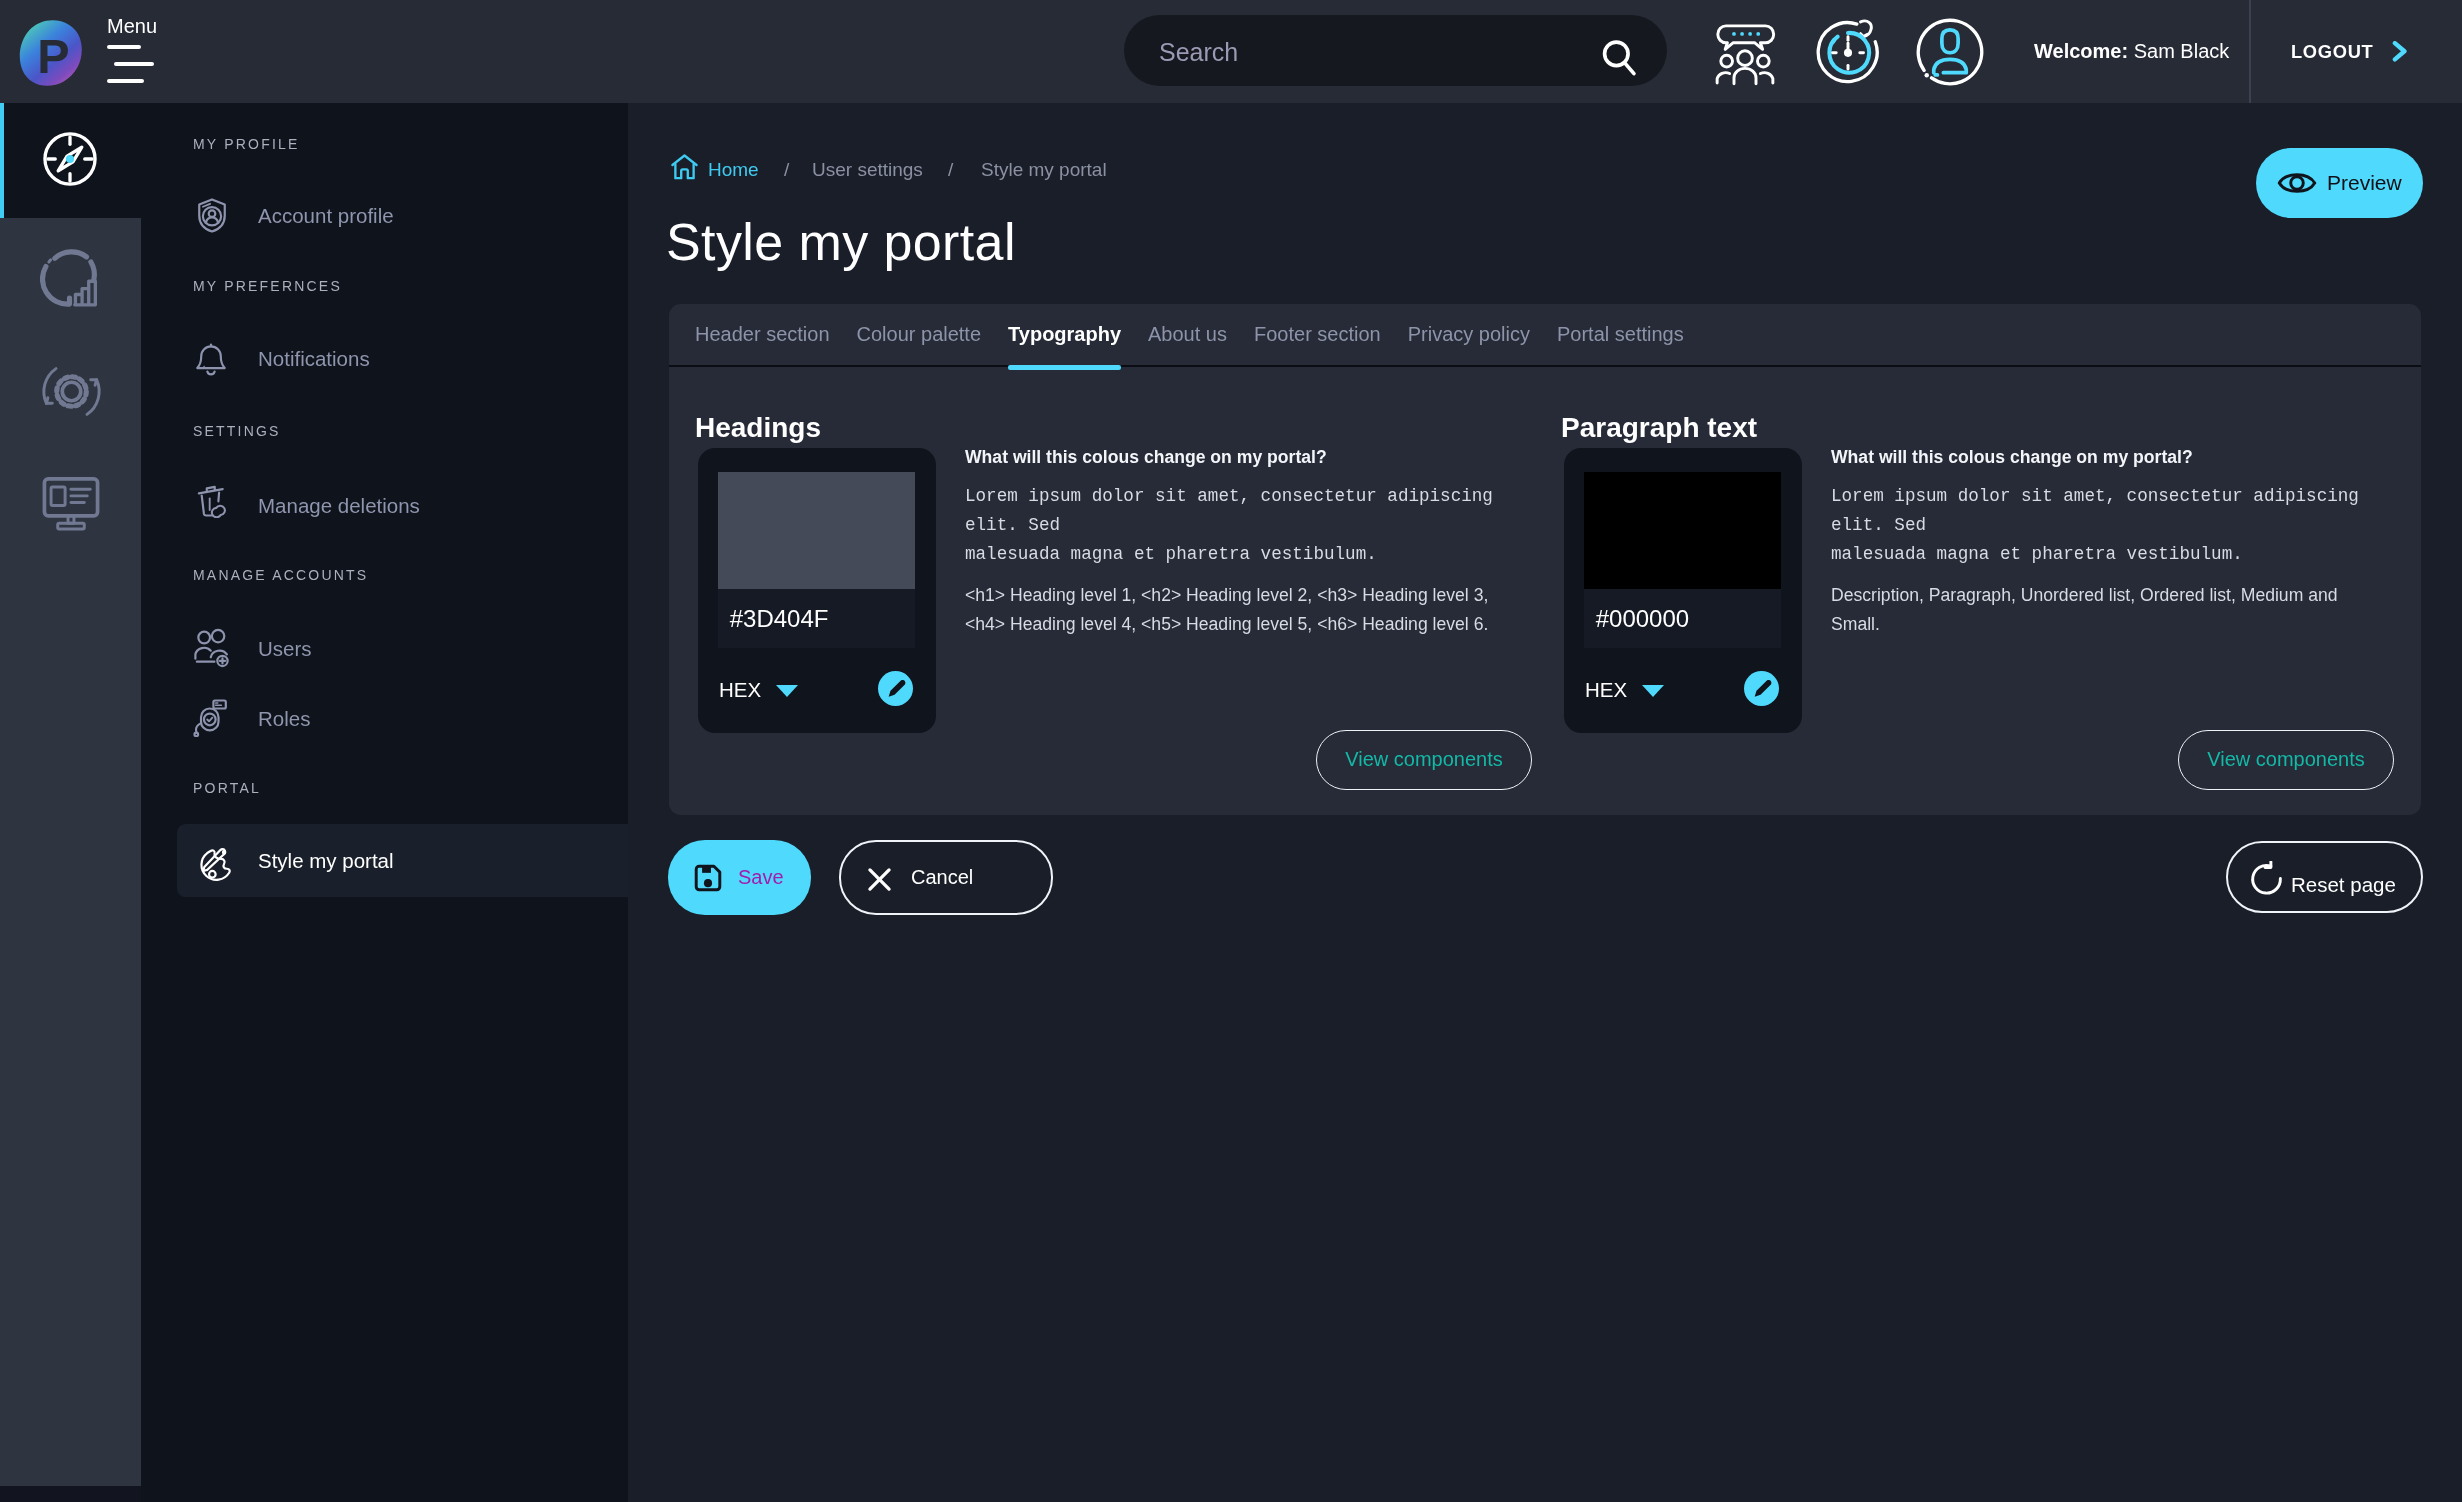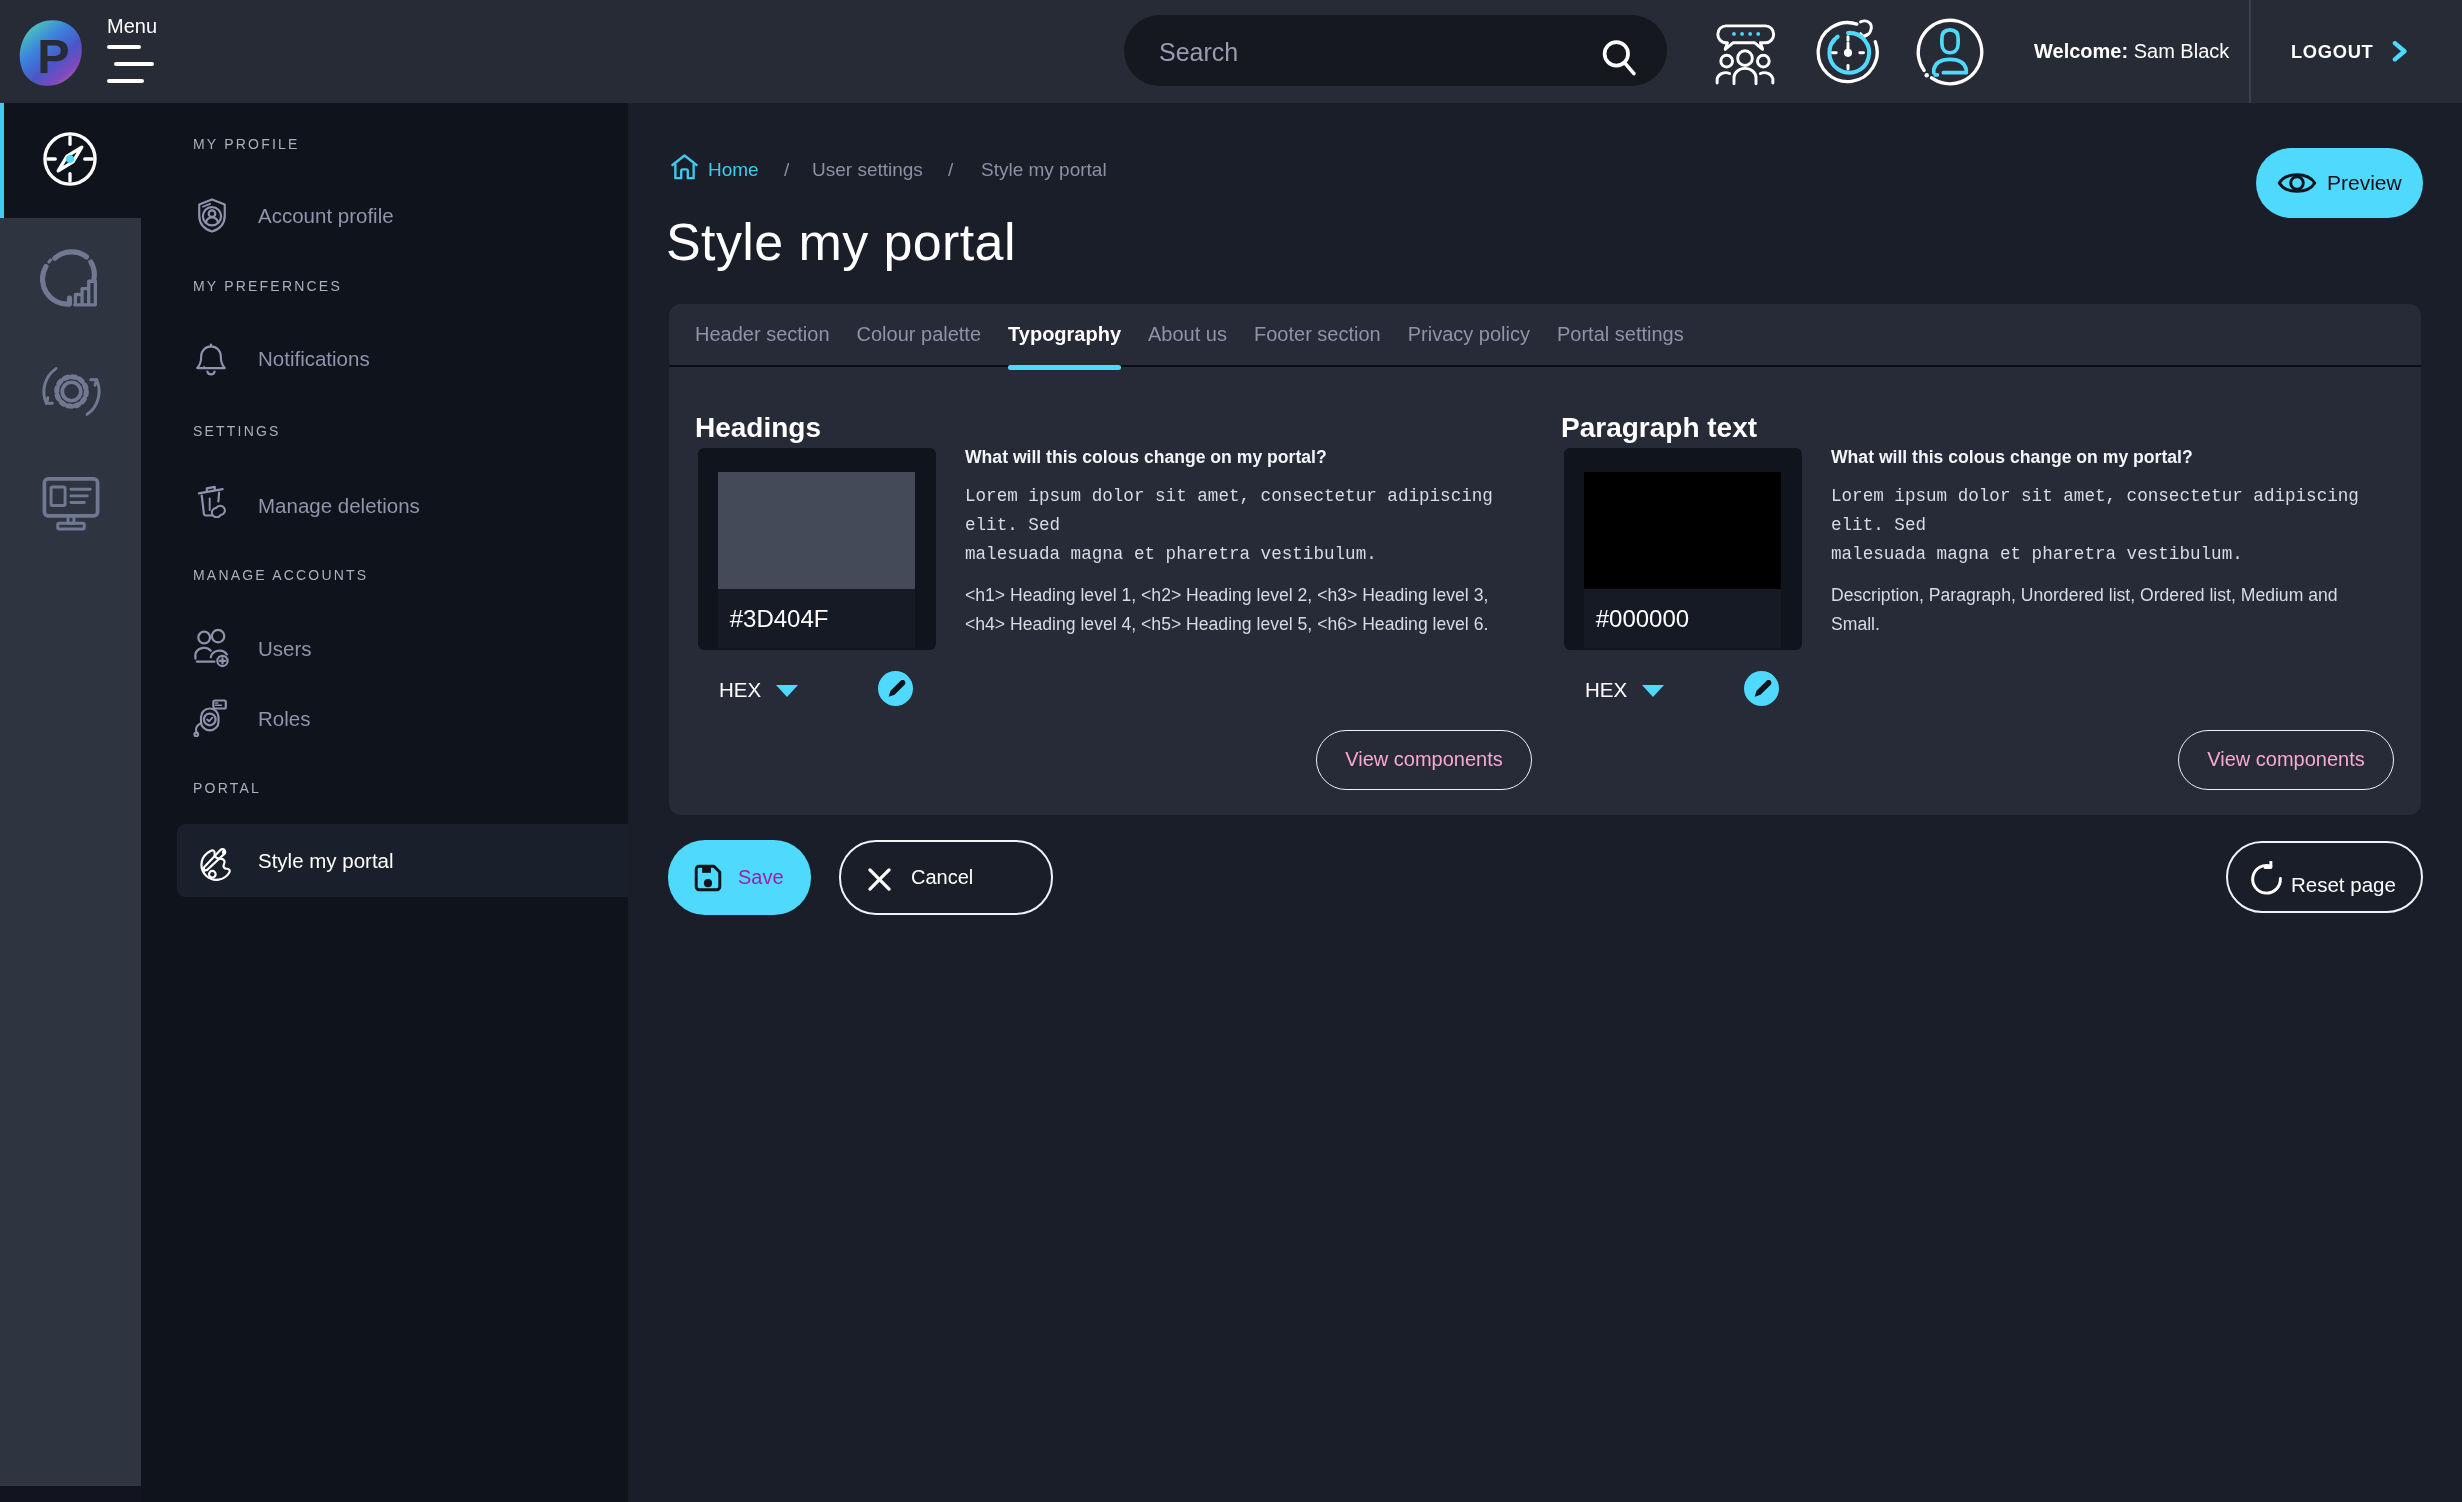--- a/index.html
+++ b/index.html
@@ -41,34 +41,34 @@
   #h1 { position:absolute; left:38px; top:109px; font-size:52px; color:#ffffff; font-weight:400; letter-spacing:0.4px; }
 
   
   #panel { position:absolute; left:41px; top:201px; width:1752px; height:511px; background:#262b37; border-radius:11.7px; }
   #tabs { position:absolute; left:0; top:0; width:1752px; height:63px; border-bottom:2.9px solid #0a0d13; display:flex; align-items:center; padding-left:26px; gap:27px; }
   .tab { font-size:20px; color:#8d94a9; white-space:nowrap; height:63px; line-height:63px; position:relative; }
   .tab.active { color:#ffffff; font-weight:bold; }
   .tab.active:after { content:""; position:absolute; left:0; right:0; bottom:-3.7px; height:4.4px; background:#4fd9fc; border-radius:2.2px; }
 
   .colTitle { position:absolute; top:108px; font-size:28px; font-weight:700; color:#ffffff; }
-  .card { position:absolute; top:144px; width:238px; height:202px; background:#10141d; border-radius:6px; }
+  .card { position:absolute; top:144px; width:238px; height:285px; background:#10141d; border-radius:17px; }
   .swatch { position:absolute; left:20px; top:23.5px; width:197px; height:117px; }
   .hexStrip { position:absolute; left:20px; top:141px; width:197px; height:59px; background:#161a25; }
   .hexStrip span { position:absolute; left:11.7px; top:0; height:59px; line-height:59px; font-size:24px; color:#fff; }
   .hexRow { position:absolute; left:21px; top:230px; font-size:20.5px; color:#fff; }
   .tri { position:absolute; left:78px; top:237px; width:0; height:0; border-left:11.7px solid transparent; border-right:11.7px solid transparent; border-top:12.5px solid #4fd9fc; }
   .pencilBtn { position:absolute; width:35px; height:35px; border-radius:50%; background:#4fd9fc; top:223px; left:180px; }
   .pencilBtn svg { position:absolute; left:6.6px; top:6.6px; }
   .tcol { position:absolute; top:139px; width:587px; font-size:17.6px; line-height:29px; color:#d7dbe4; }
   .tcol .bq { font-weight:bold; color:#f3f5f9; }
   .tcol p { margin:0; }
   .tcol .m1 { margin-top:10.3px;font-family:Liberation Mono, monospace; }
   .tcol .m2 { margin-top:11.7px; }
-  .vcBtn { position:absolute; top:426px; width:216px; height:60px; border:1.5px solid #eef1f6; border-radius:30px; color:#f9a8d4; font-size:20px; text-align:center; line-height:57px; }
+  .vcBtn { position:absolute; top:426px; width:216px; height:60px; border:1.5px solid #eef1f6; border-radius:30px; color:#14b8a6; font-size:20px; text-align:center; line-height:57px; }
 
   
   .pill { position:absolute; border-radius:37px; }
   #saveBtn { left:668px; top:840px; width:143px; height:75px; background:#4fd9fc; }
   #saveBtn span { position:absolute; left:70px; top:0; height:75px; line-height:75px; font-size:20px; font-weight:500; color:#a21caf; }
   #cancelBtn { left:839px; top:840px; width:214px; height:75px; border:2.2px solid #f0f3f8; }
   #cancelBtn span { position:absolute; left:70px; top:0; height:70px; line-height:70px; font-size:20px; color:#fff; }
   #resetBtn { left:2226px; top:841px; width:197px; height:72px; border:2.2px solid #f0f3f8; }
   #resetBtn span { position:absolute; left:63px; top:8px; height:68px; line-height:68px; font-size:20.5px; color:#fff; }
 </style>

